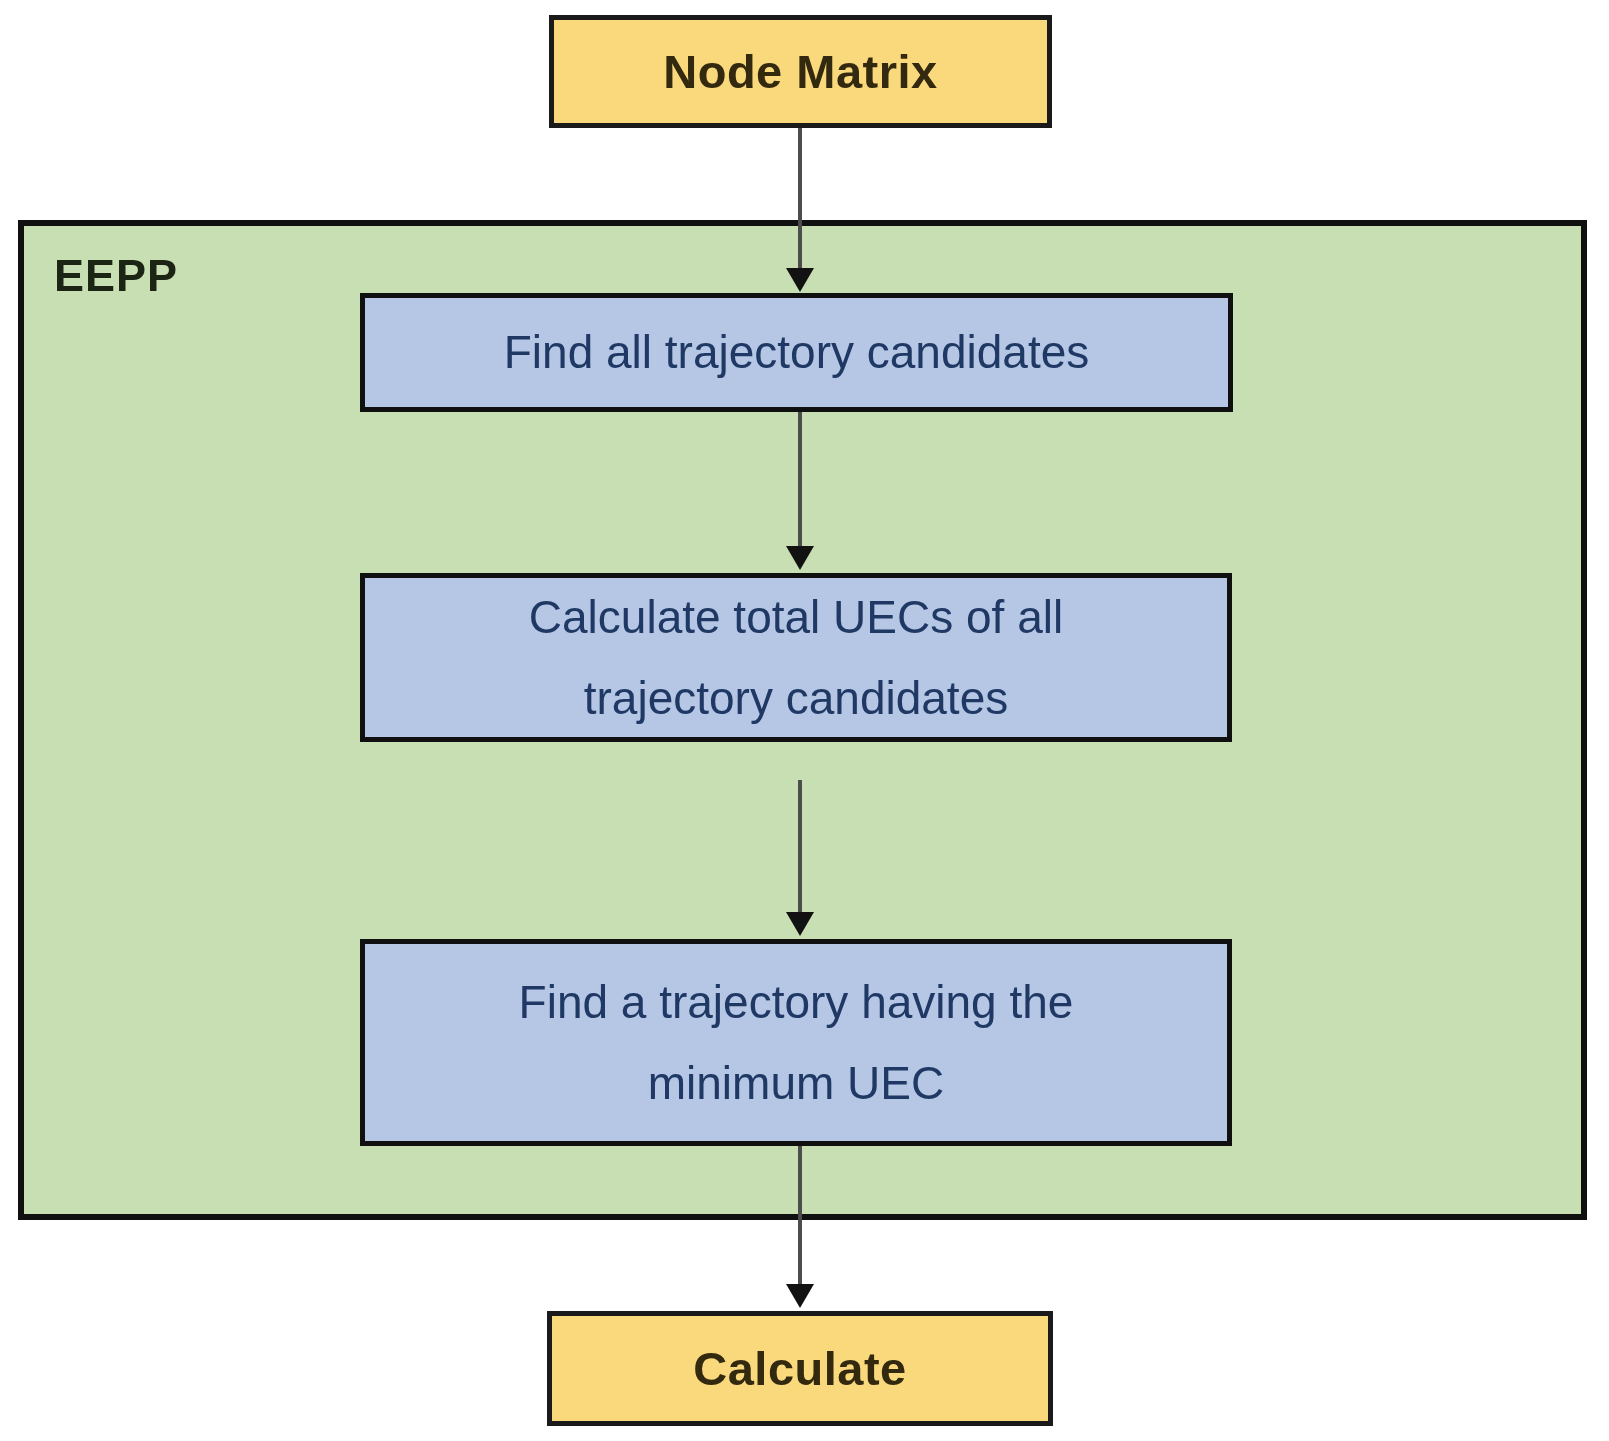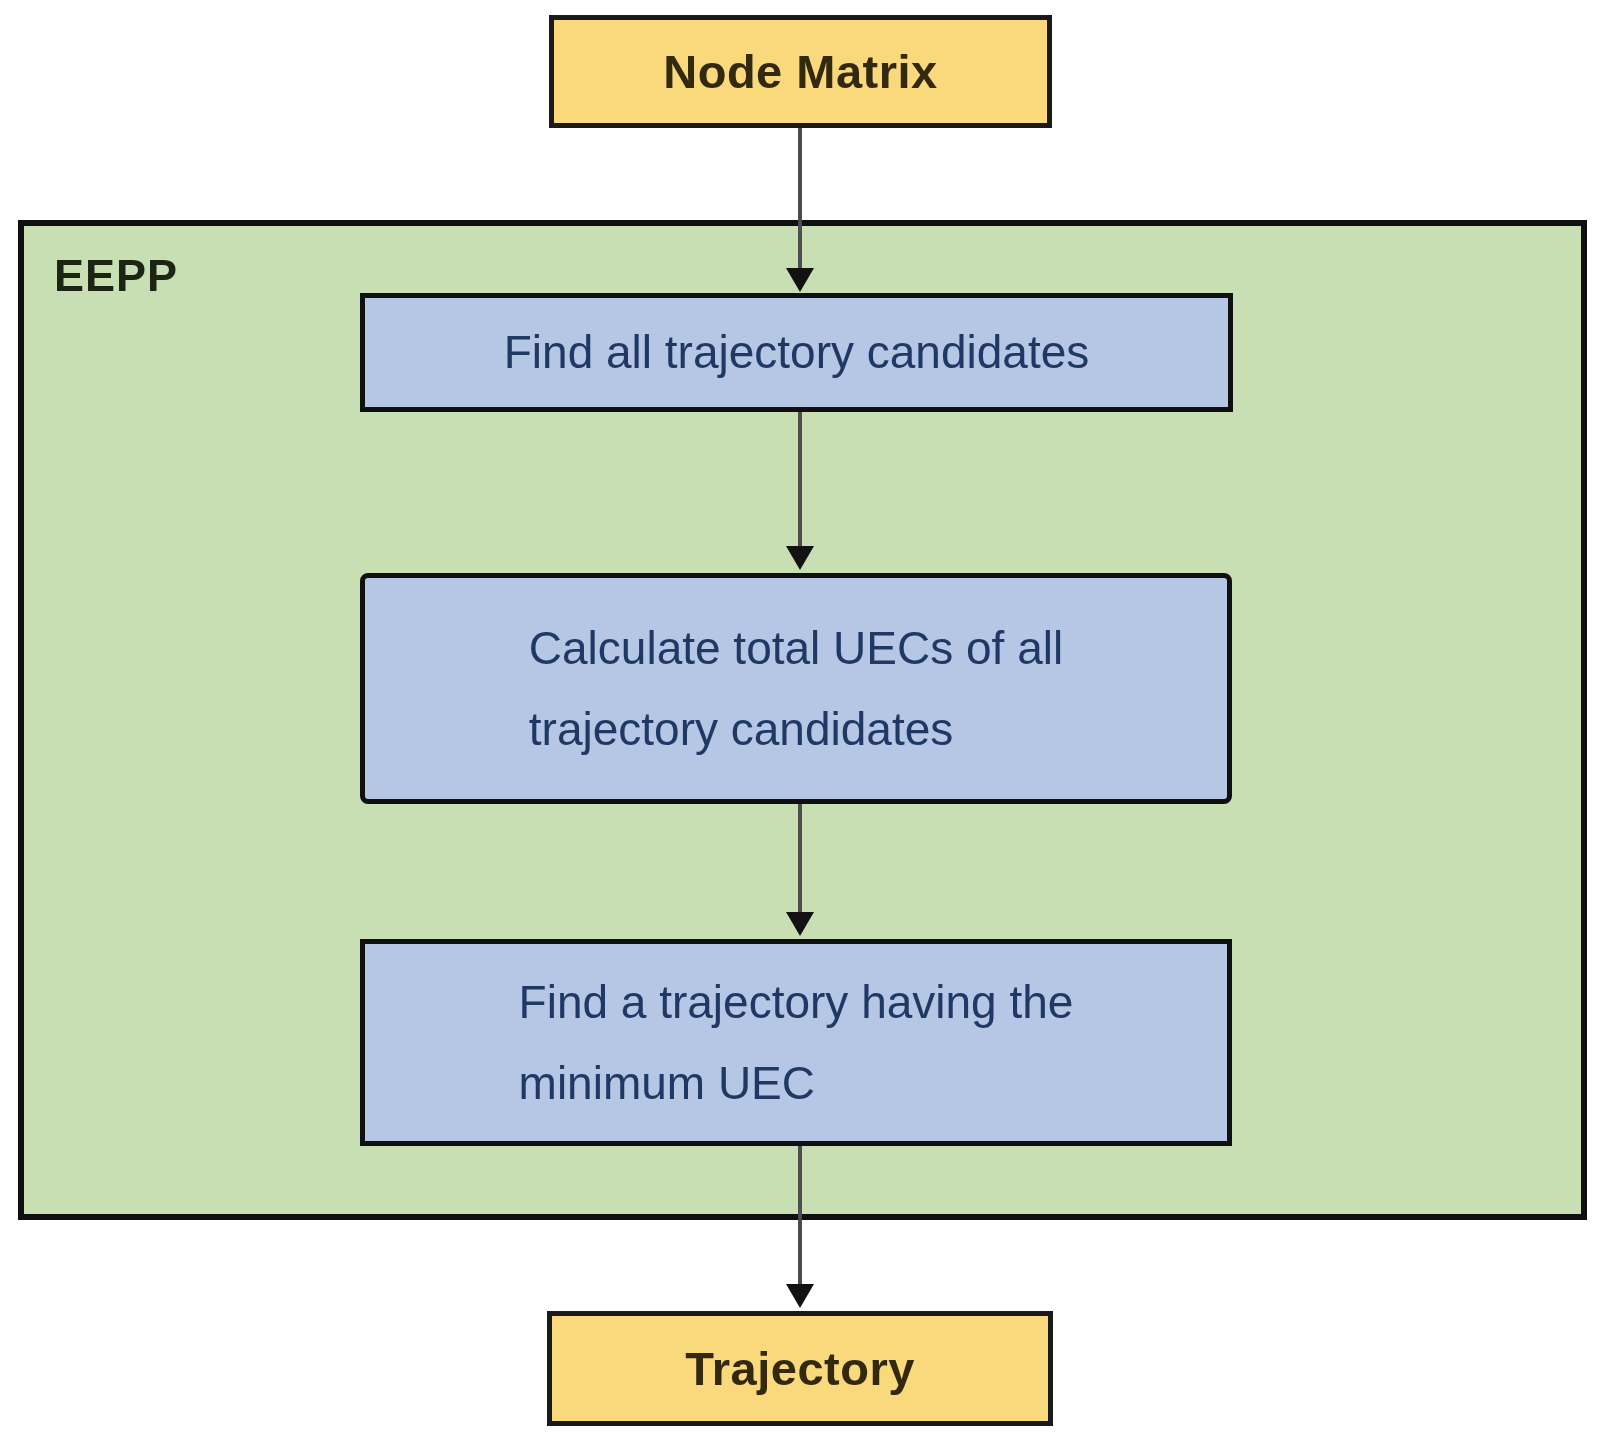--- a/index.html
+++ b/index.html
@@ -14,20 +14,21 @@
     height: 1441px;
     background: #ffffff;
     overflow: hidden;
   }
   .box {
     position: absolute;
     box-sizing: border-box;
     display: flex;
     align-items: center;
     justify-content: center;
+    text-align: center;
   }
   
   .terminal {
     background: #fad87c;
     border: 5px solid #1a1a1a;
     color: #33290f;
     font-weight: 700;
     font-size: 47px;
     letter-spacing: 0.5px;
   }
@@ -58,21 +59,21 @@
     background: #b5c7e4;
     border: 5px solid #101010;
     color: #1f3864;
     font-weight: 400;
     font-size: 46px;
     line-height: 1.75;
     white-space: pre-line;
     z-index: 3;
   }
   .step1 { left: 360px; top: 293px; width: 873px; height: 119px; }
-  .step2 { left: 360px; top: 573px; width: 872px; height: 231px; border-radius: 8px; }
+  .step2 { left: 360px; top: 573px; width: 872px; height: 169px; }
   .step3 { left: 360px; top: 939px; width: 872px; height: 207px; }
 
   
   .arrow {
     position: absolute;
     left: 786px;
     width: 28px;
     z-index: 2;
   }
   .arrow .stem {
@@ -139,16 +140,16 @@
     <span>Find a trajectory having the
 minimum UEC</span>
   </div>
 
   <div class="arrow arrow4">
     <div class="stem"></div>
     <div class="head"></div>
   </div>
 
   <div class="box terminal trajectory">
-    <span>Trajectory</span>
+    <span>Calculate</span>
   </div>
 
 </div>
 
 </body></html>

